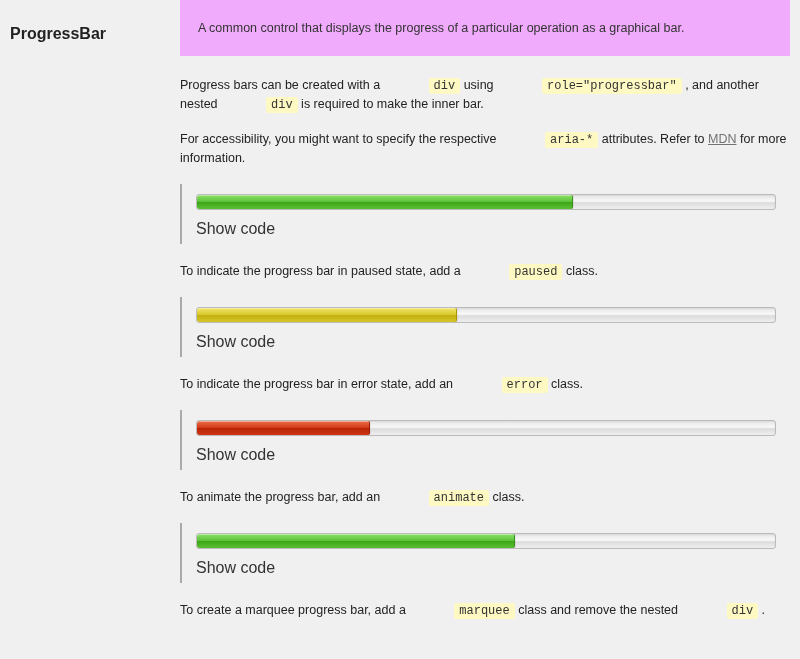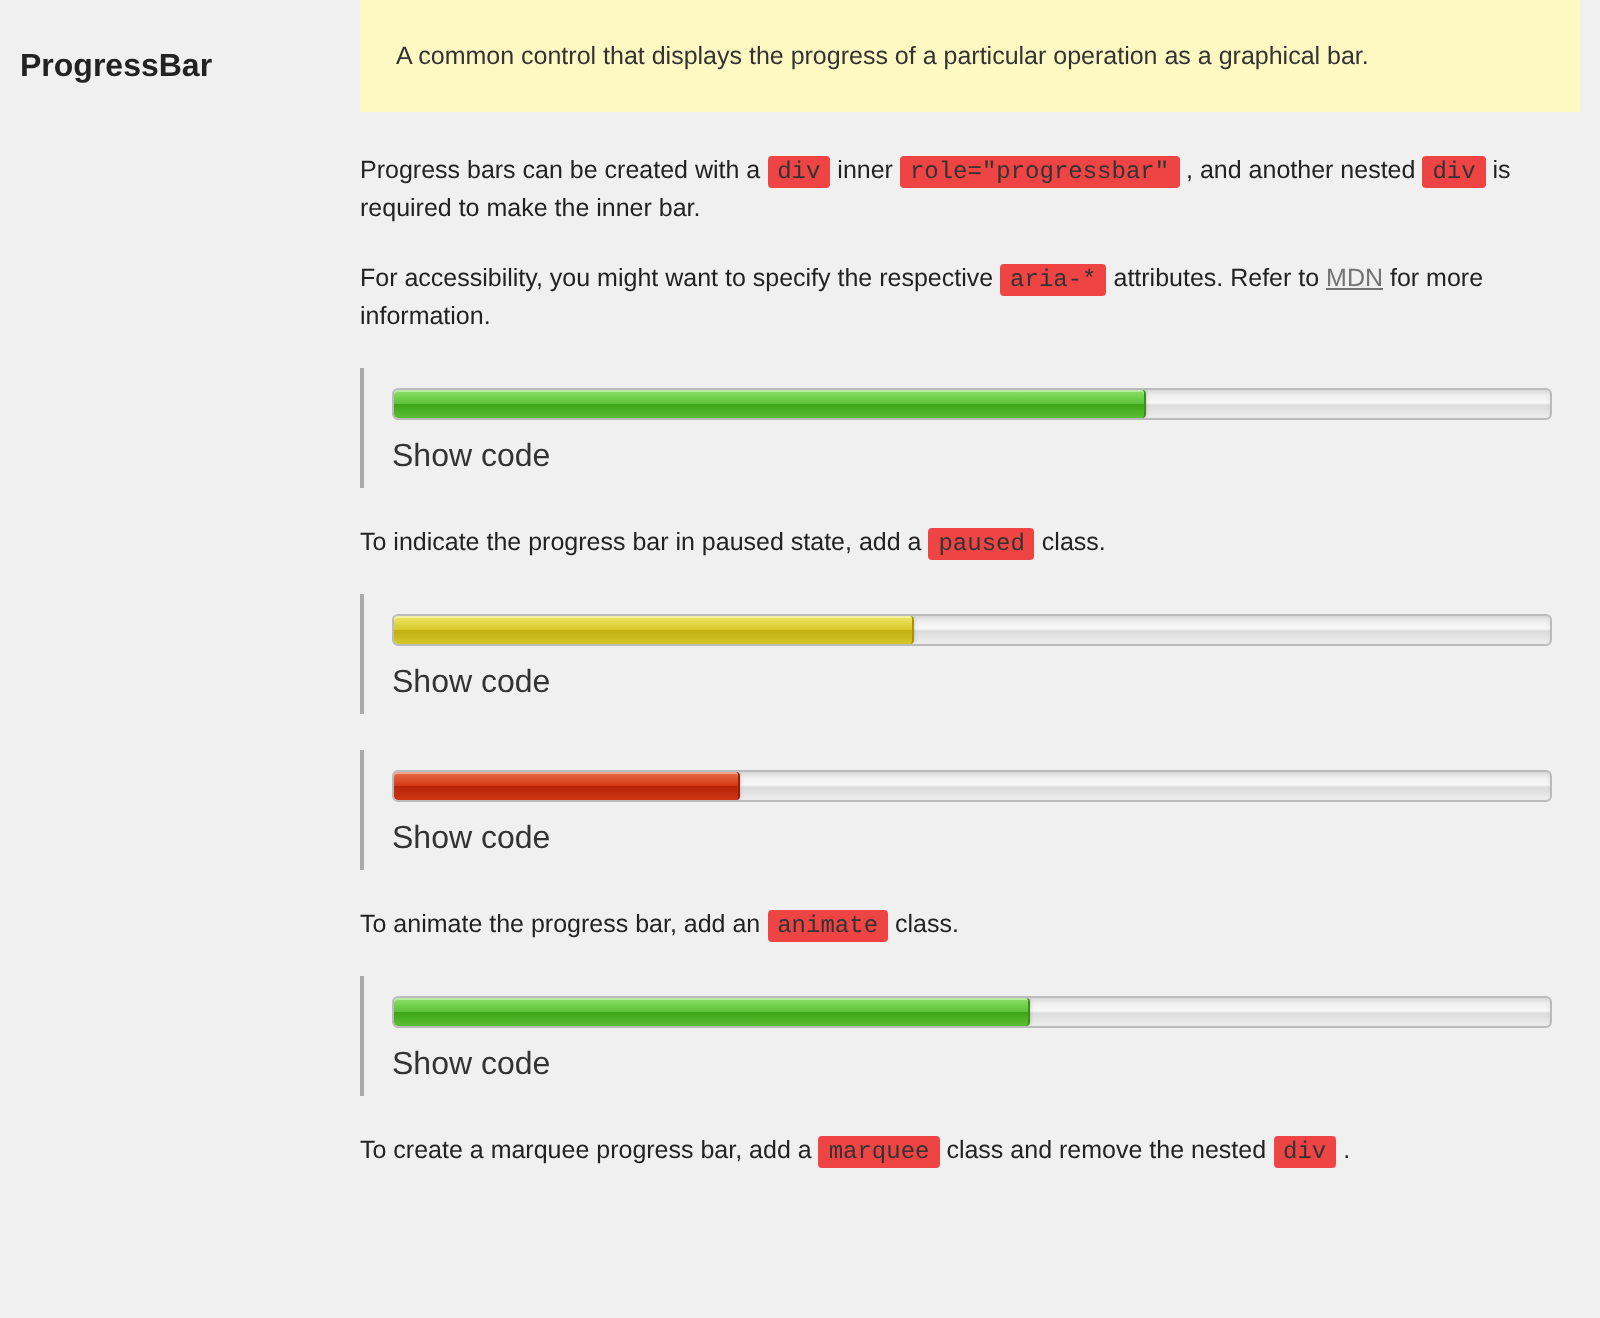--- a/index.html
+++ b/index.html
@@ -22,21 +22,21 @@
     .title {
       font-size: 16px;
       font-weight: bold;
       color: #222;
     }
     .main {
       flex: 1;
       padding: 0 10px 20px 0;
     }
     .quote-box {
-      background: #fef9c3;
+      background: #f0abfc;
       padding: 18px 29px 18px 18px;
       margin-bottom: 20px;
       font-size: 12.5px;
       color: #333;
       line-height: 1.6;
     }
     .quote-box .attribution {
       padding-left: 18px;
       margin-top: 4px;
     }
@@ -45,26 +45,27 @@
       text-decoration: underline;
     }
     .para {
       font-size: 12.5px;
       line-height: 1.5;
       margin-bottom: 16px;
       color: #222;
     }
     .para a { color: #737373; text-decoration: underline; }
     code.inline {
-      background: #ef4444;
+      background: #fef9c3;
       padding: 1px 5px;
       border-radius: 2px;
       font-family: "Courier New", monospace;
       font-size: 12px;
       color: #333;
+      margin-left: 45px;
     }
     .example {
       border-left: 2px solid #aaa;
       padding: 10px 14px 6px 14px;
       margin-bottom: 18px;
     }
     .progressbar-track {
       height: 16px;
       background: linear-gradient(to bottom, #e8e8e8 0%, #f8f8f8 45%, #dcdcdc 55%, #efefef 100%);
       border: 1px solid #bbb;
@@ -104,21 +105,21 @@
   <div class="left-col">
     <h1 class="title">ProgressBar</h1>
   </div>
   <div class="main">
 
     <div class="quote-box">
       <div>A common control that displays the progress of a particular operation as a graphical bar.</div>
     </div>
 
     <p class="para">
-      <span>Progress bars can be created with a </span><code class="inline">div</code><span> inner </span><code class="inline">role="progressbar"</code><span> , and another nested </span><code class="inline">div</code><span> is required to make the inner bar.</span>
+      <span>Progress bars can be created with a </span><code class="inline">div</code><span> using </span><code class="inline">role="progressbar"</code><span> , and another nested </span><code class="inline">div</code><span> is required to make the inner bar.</span>
     </p>
     <p class="para">
       <span>For accessibility, you might want to specify the respective </span><code class="inline">aria-*</code><span> attributes. Refer to </span><a href="#">MDN</a><span> for more information.</span>
     </p>
 
     <div class="example">
       <div class="progressbar-track">
         <div class="progressbar-fill fill-green" style="width:65%"></div>
       </div>
       <div class="show-code">Show code</div>
@@ -127,20 +128,23 @@
     <p class="para">
       <span>To indicate the progress bar in paused state, add a </span><code class="inline">paused</code><span> class.</span>
     </p>
     <div class="example">
       <div class="progressbar-track">
         <div class="progressbar-fill fill-yellow" style="width:45%"></div>
       </div>
       <div class="show-code">Show code</div>
     </div>
 
+    <p class="para">
+      <span>To indicate the progress bar in error state, add an </span><code class="inline">error</code><span> class.</span>
+    </p>
     <div class="example">
       <div class="progressbar-track">
         <div class="progressbar-fill fill-red" style="width:30%"></div>
       </div>
       <div class="show-code">Show code</div>
     </div>
 
     <p class="para">
       <span>To animate the progress bar, add an </span><code class="inline">animate</code><span> class.</span>
     </p>

